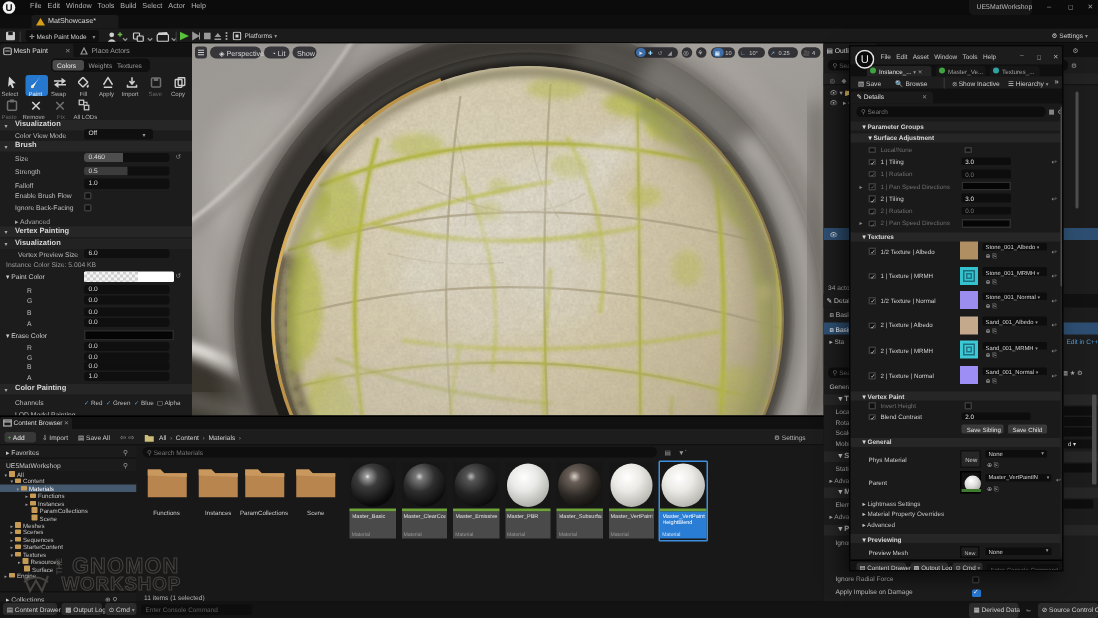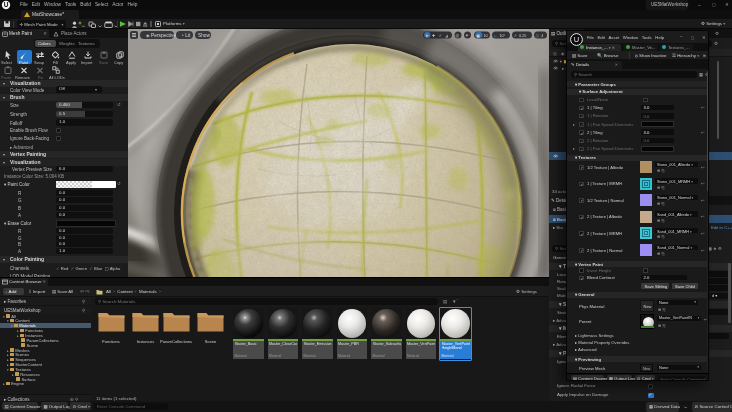--- a/index.html
+++ b/index.html
@@ -721,20 +721,27 @@
 <div class="abs" style="left:0;top:32.5px;width:30.5px;height:18.5px;background:#2a7dd4;">
 <div class="abs" style="left:1.5px;top:1.5px;font-size:3.7px;line-height:4px;color:#ffffff;white-space:normal;width:28px;overflow:hidden;">Master_VertPaint<br>HeightBlend</div>
 <div class="abs" style="left:1.5px;bottom:1.5px;font-size:3.4px;color:#cfe4f8;">Material</div>
           </div>
         </div>
         <div class="abs" style="left:346.5px;top:0.5px;width:33.5px;height:54px;border:1px solid #3f8fdf;border-radius:1px;"></div>
       </div>
   <div class="txt abs" style="left:96px;top:117.5px;font-size:4.4px;color:#b0b0b0;">11 items (1 selected)</div>
 </div>
 
+<div class="abs" style="left:10px;top:362px;width:130px;height:36px;z-index:6;pointer-events:none;opacity:0.85;">
+<svg width="130" height="36" viewBox="0 0 130 36" font-family="Liberation Sans">
+<text x="38" y="20" font-size="14.5" font-weight="bold" letter-spacing="0.8" fill="none" stroke="#4d4a47" stroke-width="0.7">GNOMON</text>
+<text x="31" y="31.5" font-size="12.5" font-weight="bold" letter-spacing="0.6" fill="none" stroke="#4d4a47" stroke-width="0.7">WORKSHOP</text>
+<text x="29" y="19" font-size="5.5" font-weight="bold" fill="#4d4a47" transform="rotate(-90 31 19)">THE</text>
+<path d="M6 22 L10 32 L14 25 L18 32 L22 22 M6 26 Q 14 20 22 26" stroke="#4d4a47" stroke-width="1.4" fill="none"></path>
+</svg></div>
 
 <div id="statusbar" class="abs" style="left:0;top:401px;width:732px;height:11px;background:#131313;">
   <div class="abs" style="left:2px;top:1px;width:36px;height:8px;background:#2b2b2b;border-radius:2px;">
     <div class="txt abs" style="left:2.5px;top:1.6px;font-size:4.4px;color:#d0d0d0;">▤ Content Drawer</div>
   </div>
   <div class="abs" style="left:41px;top:1px;width:27px;height:8px;background:#2b2b2b;border-radius:2px;">
     <div class="txt abs" style="left:2.5px;top:1.6px;font-size:4.4px;color:#d0d0d0;">▩ Output Log</div>
   </div>
   <div class="abs" style="left:70px;top:1px;width:21px;height:8px;background:#2b2b2b;border-radius:2px;">
     <div class="txt abs" style="left:2.5px;top:1.6px;font-size:4.4px;color:#d0d0d0;">⊙ Cmd <span style="color:#8a8a8a;font-size:4px;">▾</span></div>

